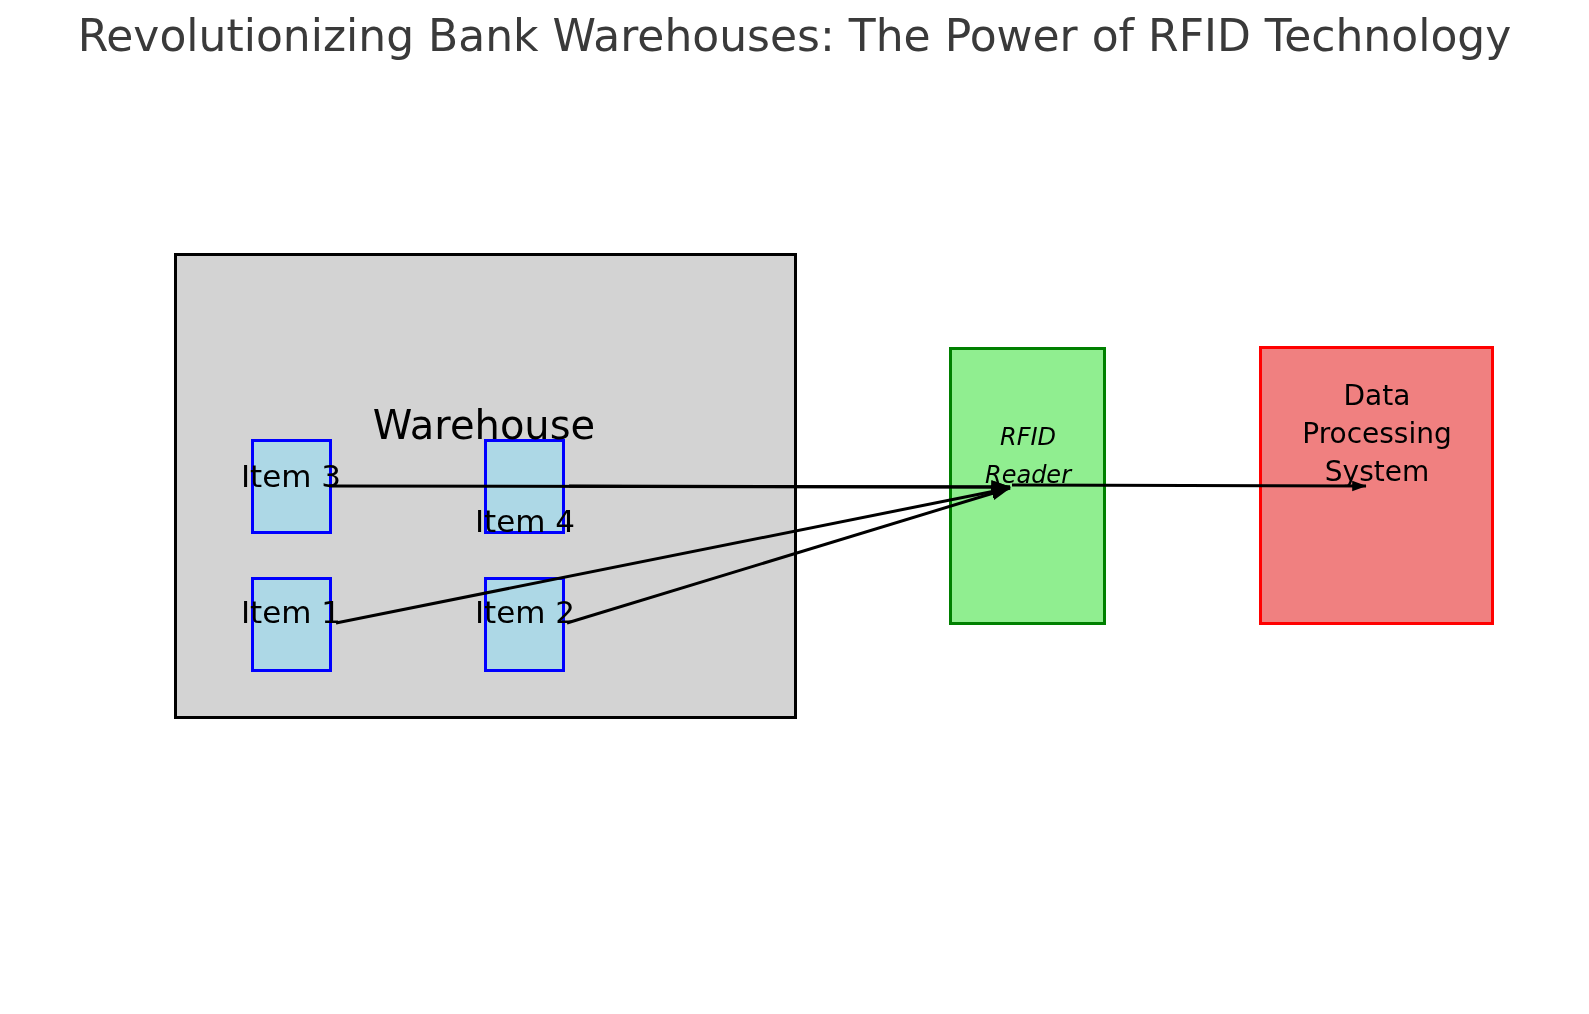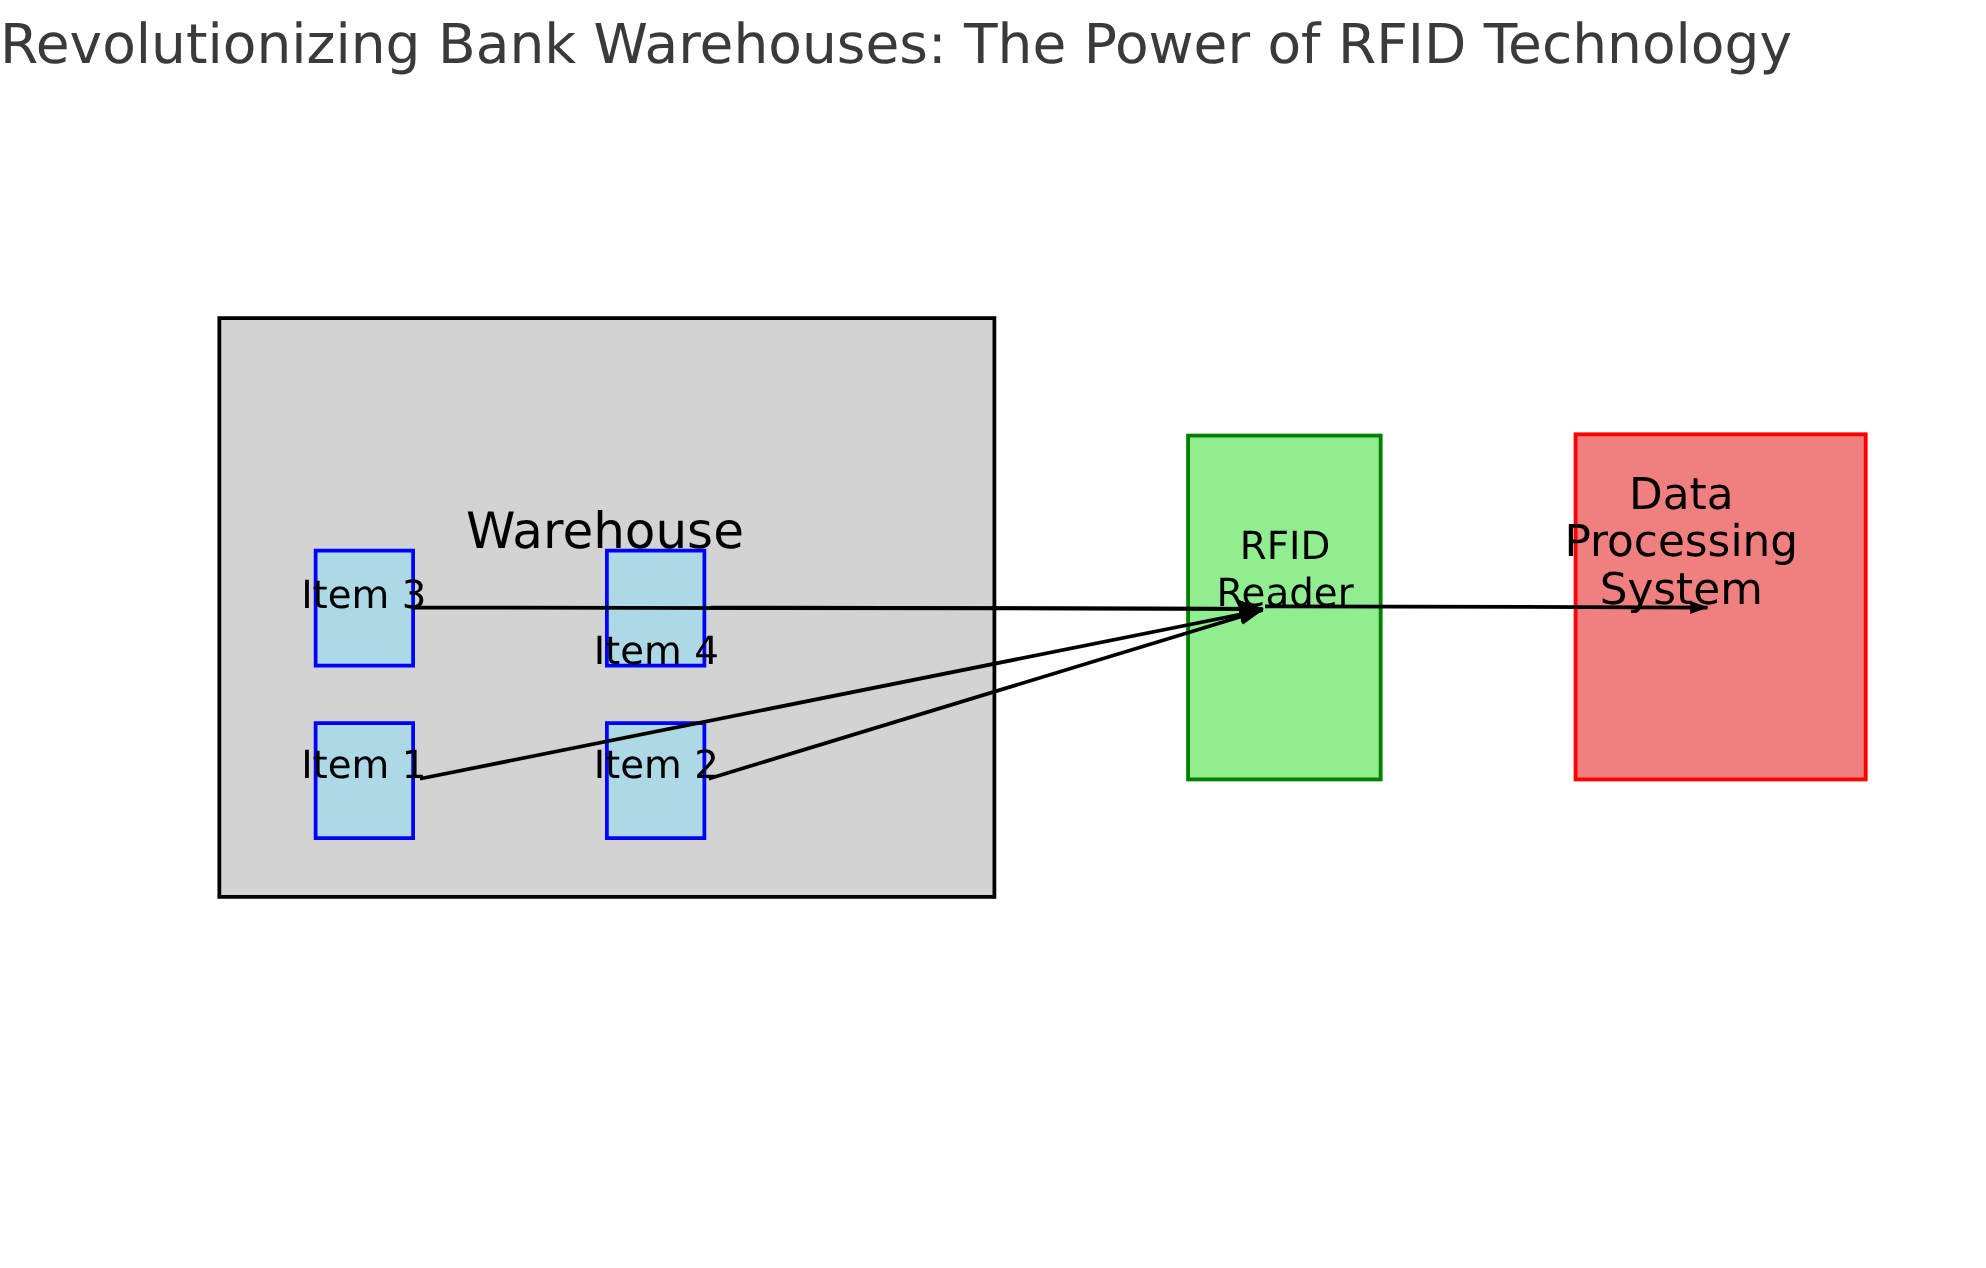--- a/index.html
+++ b/index.html
@@ -13,20 +13,21 @@
     height: 1014px;
     background: #ffffff;
     font-family: "DejaVu Sans", sans-serif;
     overflow: hidden;
   }
   .title {
     position: absolute;
     left: 0;
     top: 12px;
     width: 100%;
+    text-align: center;
     font-size: 44px;
     line-height: 1.1;
     color: #3a3a3a;
     white-space: nowrap;
   }
   .box {
     position: absolute;
     box-sizing: border-box;
   }
   .warehouse-rect {
@@ -65,27 +66,28 @@
     line-height: 40px;
   }
   .item-label {
     width: 140px;
     font-size: 31px;
     line-height: 32px;
   }
   .reader-label {
     left: 928px; top: 418px;
     width: 200px;
-    font-size: 31px;
+    font-size: 24px;
     line-height: 38px;
+    font-style: italic;
   }
   .processor-label {
-    left: 1225px; top: 377px;
+    left: 1257px; top: 377px;
     width: 240px;
-    font-size: 35px;
+    font-size: 28px;
     line-height: 38px;
   }
   .arrow-layer {
     position: absolute;
     left: 0; top: 0;
     width: 1589px; height: 1014px;
     pointer-events: none;
   }
 </style>
 </head>

